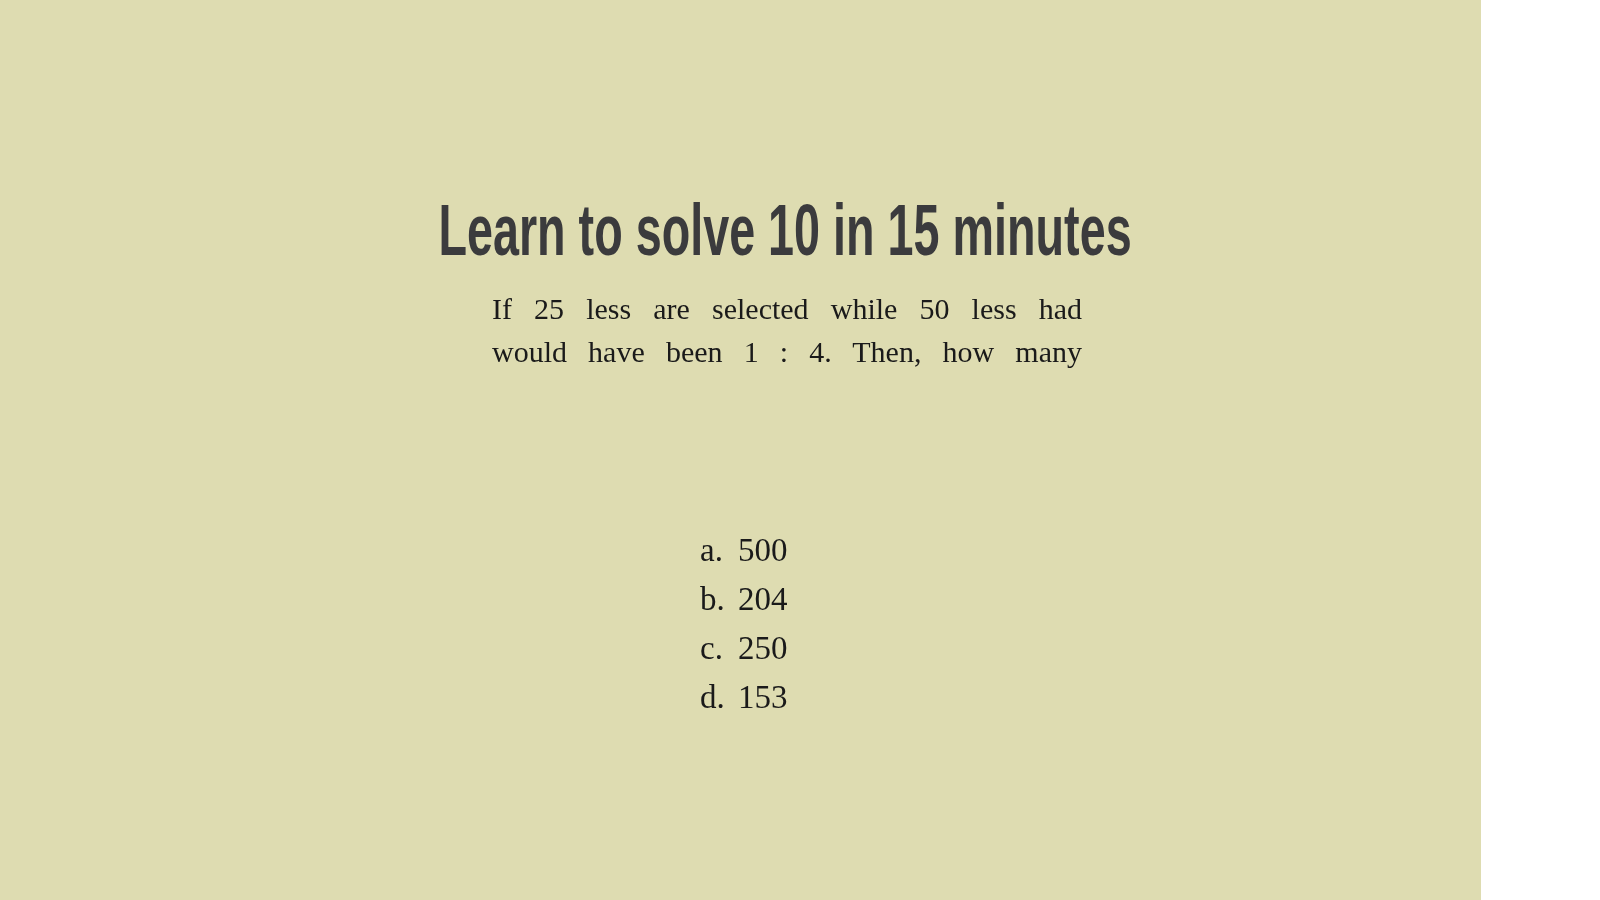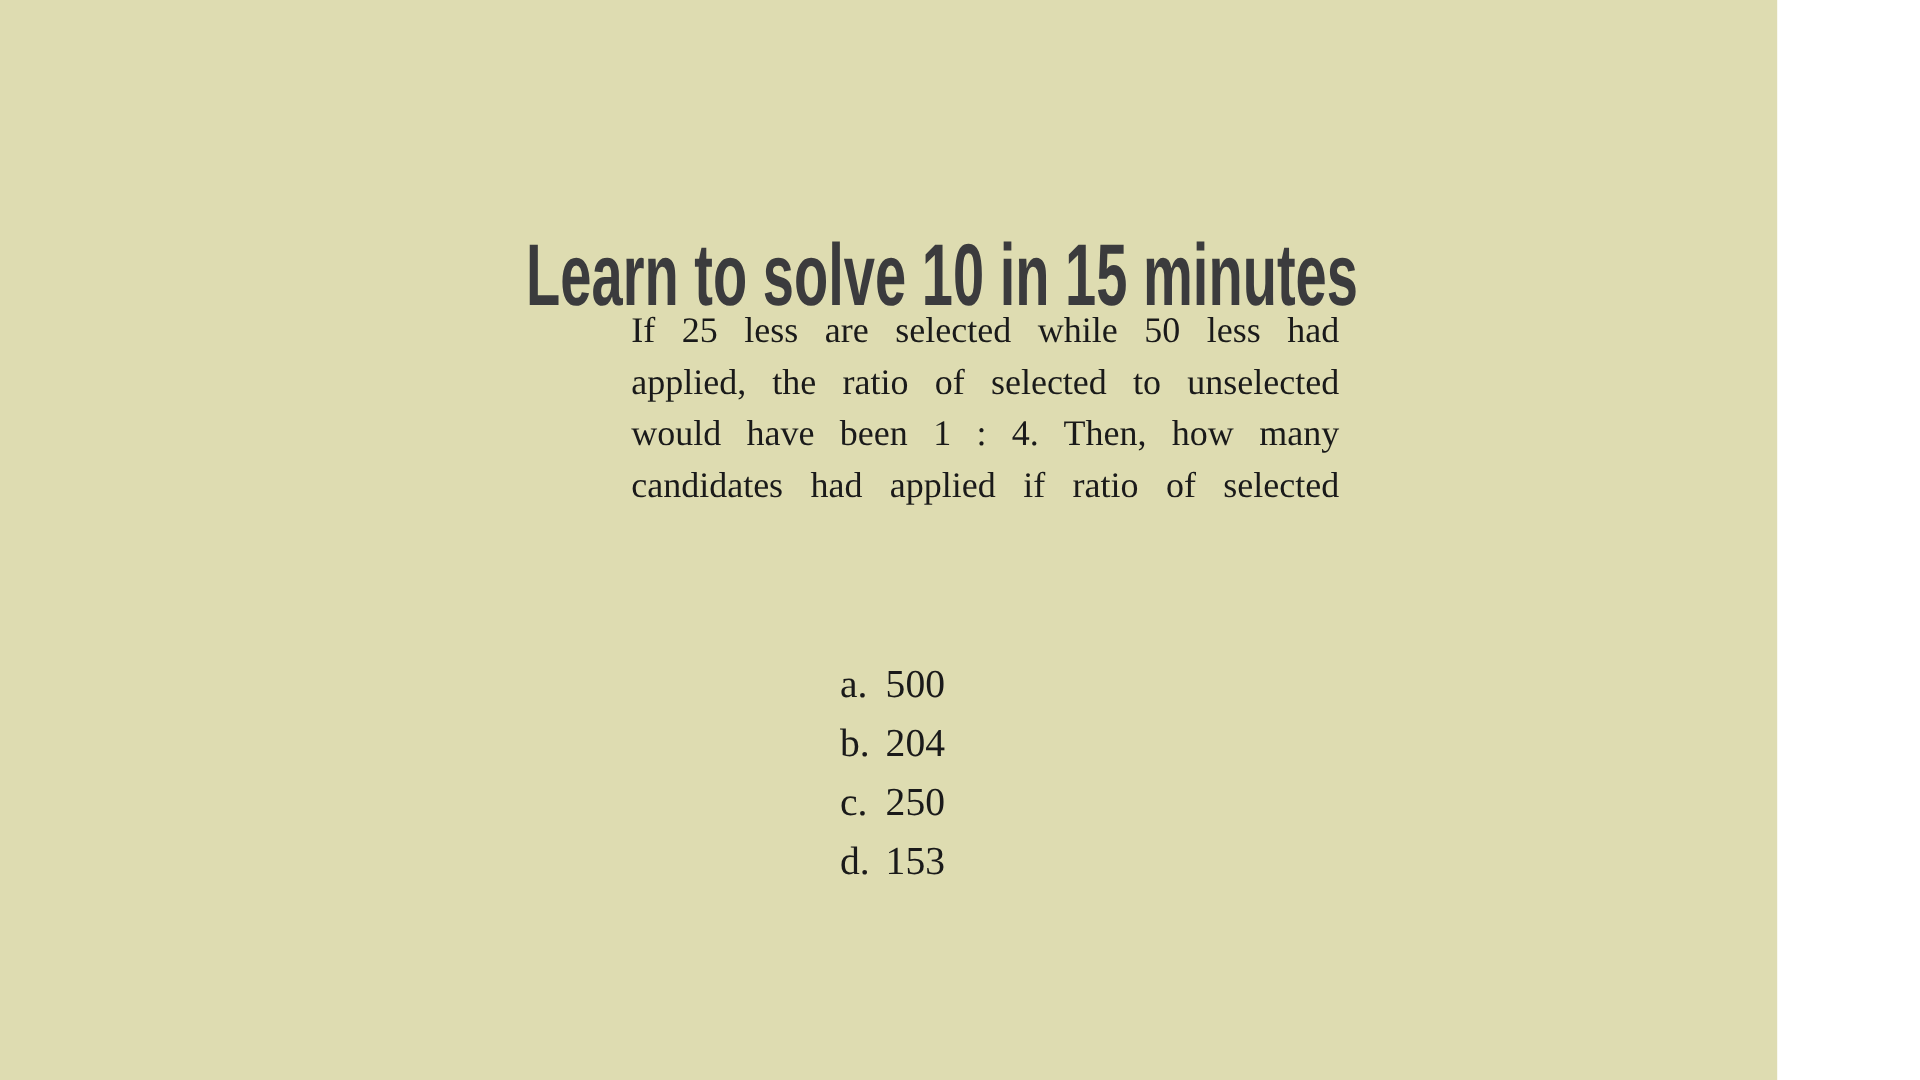--- a/index.html
+++ b/index.html
@@ -21,59 +21,56 @@
     white-space: nowrap;
     font-family: "Liberation Sans", sans-serif;
     font-weight: bold;
     font-size: 73px;
     line-height: 1;
     letter-spacing: 0px;
   }
   .question {
     position: absolute;
     left: 492px;
-    top: 254px;
+    top: 287px;
     width: 590px;
     font-size: 30px;
     line-height: 43px;
     font-family: "Liberation Serif", serif;
-    margin-left: 34px;
   }
   .qline {
     text-align: justify;
     text-align-last: justify;
   }
   .qline.last {
     text-align-last: left;
   }
   .options {
     position: absolute;
     left: 700px;
-    top: 547px;
+    top: 526px;
     font-size: 33px;
     line-height: 49px;
     font-family: "Liberation Serif", serif;
   }
   .option-label {
     display: inline-block;
     min-width: 38px;
   }
 </style>
 </head>
 <body>
 
 <div class="page" style="background: rgb(222, 220, 177); color: rgb(26, 26, 26);">
 
   <h1 class="title" style="color: rgb(59, 59, 61);">Learn to solve 10 in 15 minutes</h1>
 
   <div class="question">
     <div class="qline">If 25 less are selected while 50 less had</div>
-    <div class="qline">applied, the ratio of selected to unselected</div>
     <div class="qline">would have been 1 : 4. Then, how many</div>
-    <div class="qline">candidates had applied if ratio of selected</div>
   </div>
 
   <div class="options">
     <div class="option-row">
       <span class="option-label">a.</span><span class="option-value">500</span>
     </div>
     <div class="option-row">
       <span class="option-label">b.</span><span class="option-value">204</span>
     </div>
     <div class="option-row">

